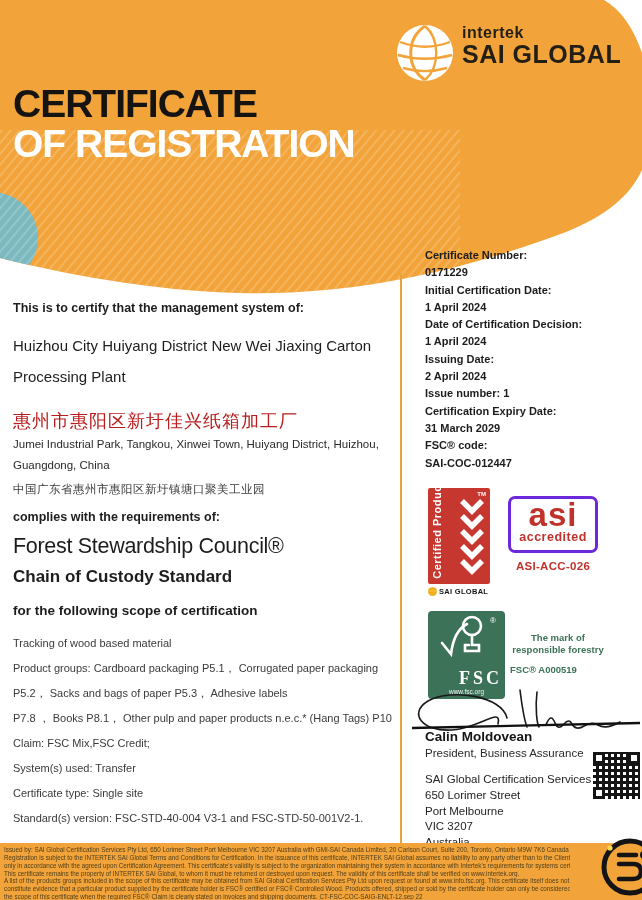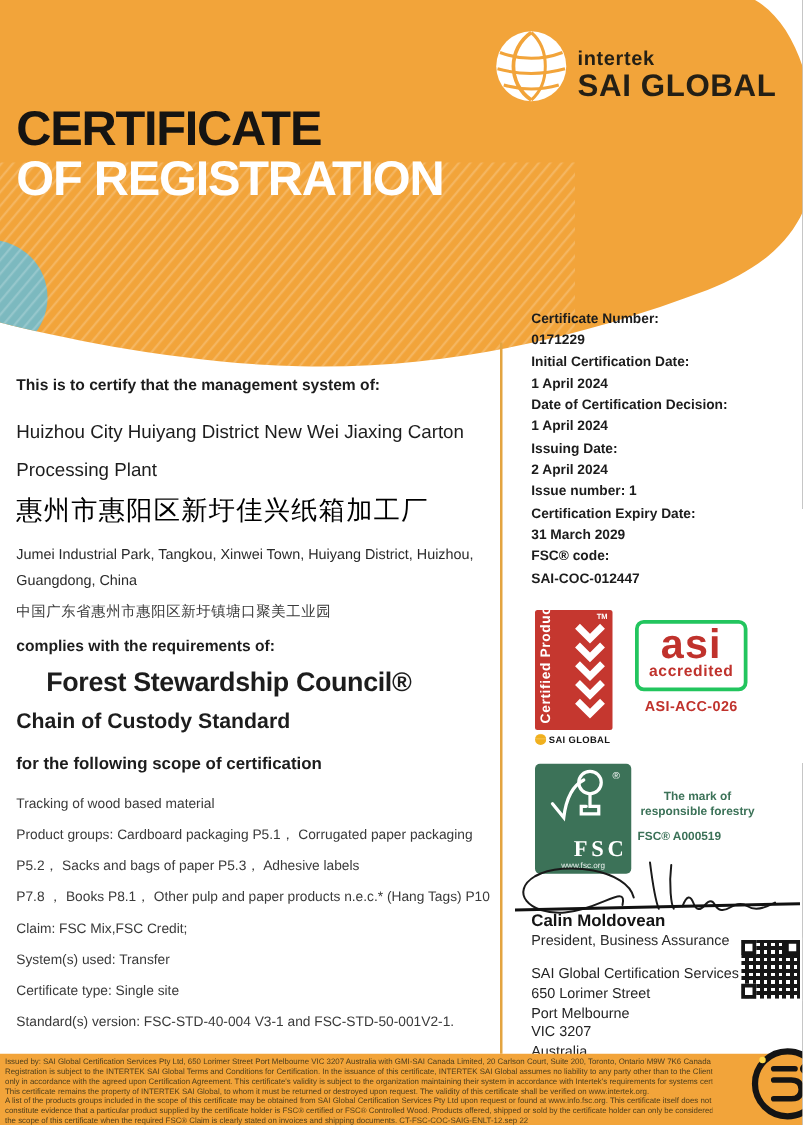--- a/index.html
+++ b/index.html
@@ -10,53 +10,53 @@
     font-family:"Liberation Sans", sans-serif; color:#1d1d1d;
   }
   .abs { position:absolute; }
 
   
   .hdr-svg { position:absolute; left:0; top:0; }
   .title { position:absolute; left:13px; font-weight:800; font-size:39px; letter-spacing:-1px; line-height:40px; white-space:nowrap; }
   .title1 { top:84px; color:#161412; }
   .title2 { top:124px; color:#ffffff; }
 
-  .logo { position:absolute; left:396px; top:24px; display:flex; align-items:flex-end; }
+  .logo { position:absolute; left:396px; top:24px; display:flex; align-items:flex-start; }
   .logo-text { margin-left:8px; }
   .logo-intertek { font-size:16px; font-weight:700; color:#241f15; letter-spacing:0.5px; line-height:17px; }
   .logo-sai { font-size:25px; font-weight:700; color:#241f15; letter-spacing:0.5px; line-height:26px; white-space:nowrap; }
 
   
   .intro      { left:13px; top:301px; font-size:12.5px; font-weight:700; }
   .co-name    { left:13px; top:330px; font-size:15px; font-weight:400; line-height:31px; white-space:nowrap; }
-  .co-name-cn { left:13px; top:394px; font-size:21px; letter-spacing:1px; color:#000000; white-space:nowrap; }
+  .co-name-cn { left:13px; top:409px; font-size:18px; letter-spacing:1px; color:#b91c1c; white-space:nowrap; }
   .co-addr    { left:13px; top:434px; font-size:11.5px; line-height:21px; color:#2a2a2a; white-space:nowrap; }
   .co-addr-cn { left:13px; top:482px; font-size:11.5px; letter-spacing:0.5px; color:#3a3a3a; white-space:nowrap; }
   .complies   { left:13px; top:510px; font-size:12.5px; font-weight:700; }
-  .std-name   { left:13px; top:534px; font-size:21.5px; font-weight:700; letter-spacing:-0.3px;margin-left:24px; }
+  .std-name   { left:13px; top:534px; font-size:21.5px; font-weight:400; letter-spacing:-0.3px; }
   .std-sub    { left:13px; top:567px; font-size:17px; font-weight:700; }
   .scope-h    { left:13px; top:603px; font-size:13.5px; font-weight:700; }
   .scope-list { left:13px; top:631px; font-size:11px; line-height:25px; color:#3a3a3a; width:400px; }
   .scope-list div { white-space:nowrap; }
 
   .vdivider { left:400px; top:274px; width:2px; height:569px; background:#e3a440; }
 
   
   .details { left:425px; top:247px; font-size:11px; font-weight:700; line-height:17.3px; color:#1c1c1c; width:215px; }
 
   .badge-cp { left:428px; top:488px; width:62px; height:96px; background:#c5372f; border-radius:2px; }
   .cp-tm { position:absolute; right:4px; top:3px; color:#fff; font-size:6px; font-weight:700; }
   .cp-vtext { position:absolute; left:3px; bottom:5px; color:#fff; font-size:11px; font-weight:700;
               writing-mode:vertical-rl; transform:rotate(180deg); letter-spacing:0.5px; white-space:nowrap; }
   .cp-checks { position:absolute; right:5px; top:10px; }
   .cp-brand { left:428px; top:587px; width:70px; display:flex; align-items:center; font-size:7.5px; font-weight:700; color:#161616; letter-spacing:0.3px; white-space:nowrap; }
   .cp-globe-dot { display:inline-block; width:9px; height:9px; border-radius:50%; background:#f0b01e; margin-right:2px;
                   background-image:linear-gradient(#fff3 1px, transparent 1px, transparent 3px, #fff3 4px, transparent 5px); }
 
-  .badge-asi { left:508px; top:496px; width:90px; height:57px; border:3px solid #22c55e; border-radius:7px; text-align:center; color:#c0322c; }
+  .badge-asi { left:508px; top:496px; width:90px; height:57px; border:3px solid #6d28d9; border-radius:7px; text-align:center; color:#c0322c; }
   .asi-big { font-size:33px; line-height:30px; font-weight:800; letter-spacing:1px; margin-top:1px; }
   .asi-sub { font-size:12.5px; font-weight:700; letter-spacing:0.5px; line-height:14px; }
   .asi-code { left:503px; top:560px; width:100px; text-align:center; font-size:11.5px; font-weight:700; color:#c0322c; letter-spacing:0.3px; }
 
   .badge-fsc { left:428px; top:611px; width:77px; height:88px; background:#3c7258; border-radius:4px; color:#fff; text-align:center; }
   .fsc-acronym { font-family:"Liberation Serif", serif; font-size:18px; font-weight:700; letter-spacing:3px; line-height:18px; margin-top:2px;padding-left:28px; }
   .fsc-url { font-size:6.5px; line-height:9px; opacity:0.9; }
   .fsc-tagline { left:510px; top:632px; width:96px; text-align:center; color:#3c7258; font-size:9.5px; font-weight:700; line-height:11.5px; }
   .fsc-license { left:510px; top:664px; width:96px; color:#3c7258; font-size:9.5px; font-weight:700; }
 

